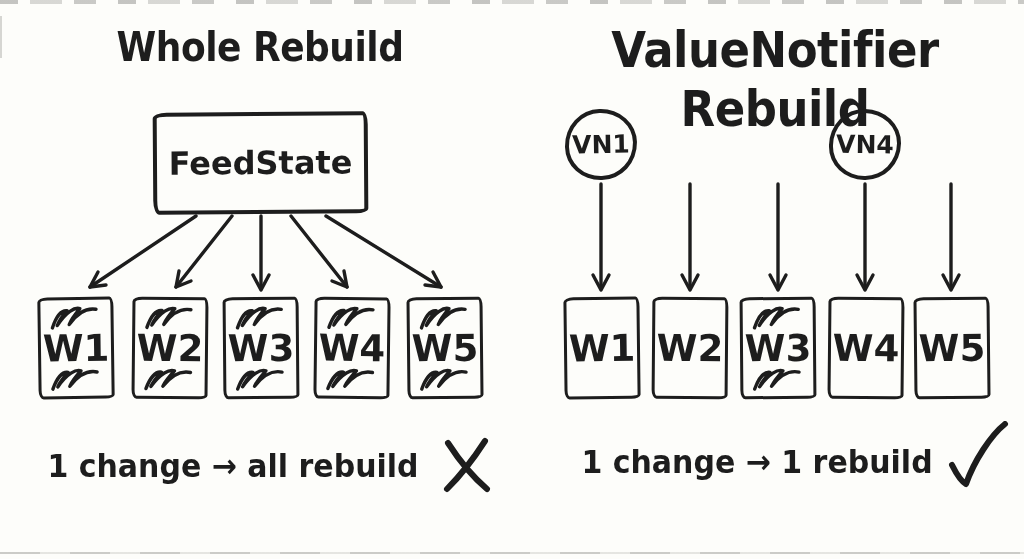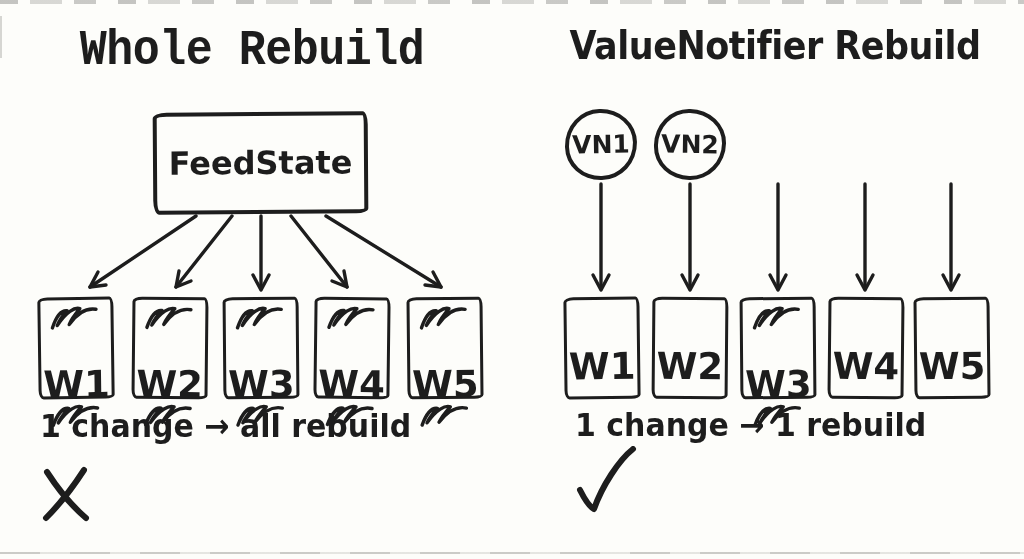--- a/index.html
+++ b/index.html
@@ -26,57 +26,56 @@
   .bottom-edge{
     position:absolute;left:0;top:552px;width:1024px;height:2px;
     background:repeating-linear-gradient(90deg,
       rgba(170,170,165,.6) 0 40px, rgba(200,200,195,.45) 40px 70px);
   }
   .title{
     position:absolute;text-align:center;font-weight:bold;
     letter-spacing:-.5px;
   }
   .title span{display:inline-block;transform:scaleY(1.12);}
-  .title-left{left:22px;top:26px;width:460px;font-size:45px;font-family:Liberation Mono, monospace;}
-  .title-right{left:555px;top:26px;width:440px;font-size:35px;}
+  .title-left{left:30px;top:26px;width:460px;font-size:36px;}
+  .title-right{left:555px;top:26px;width:440px;font-size:45px;}
 
   .sketch-box{
     position:absolute;box-sizing:border-box;
     border:4px solid #1d1d1d;background:transparent;
     border-radius:14px 5px 12px 6px / 6px 13px 5px 14px;
   }
   .feedstate{
     left:153px;top:112px;width:215px;height:102px;
     display:flex;align-items:center;justify-content:center;
     font-size:32px;font-weight:bold;transform:rotate(-.4deg);
   }
   .wbox{
     position:absolute;box-sizing:border-box;top:297px;width:76px;height:102px;
     border:3.5px solid #1d1d1d;
     border-radius:10px 4px 9px 5px / 5px 10px 4px 9px;
     display:flex;flex-direction:column;align-items:center;
     justify-content:space-between;padding:5px 2px;
   }
   .wbox.plain{justify-content:center;}
-  .wlabel{font-size:37px;font-weight:bold;line-height:1;margin-top:37px;}
+  .wlabel{font-size:37px;font-weight:bold;line-height:1;}
   .scribble{flex:0 0 auto;}
   .sc-top{transform:rotate(-4deg);}
   .sc-bot{transform:rotate(-2deg);}
 
   .vn-circle{
     position:absolute;box-sizing:border-box;top:109px;width:72px;height:71px;
     border:4px solid #1d1d1d;
     border-radius:49% 51% 50% 50% / 52% 48% 53% 47%;
     display:flex;align-items:center;justify-content:center;
     font-size:25px;font-weight:bold;
   }
   .caption{
-    position:absolute;display:flex;align-items:flex-start;justify-content:center;
+    position:absolute;display:flex;align-items:center;justify-content:center;
     font-weight:bold;
-    flex-direction:column;
   }
   .caption .ctext{font-size:30px;transform:scaleY(1.08);white-space:nowrap;}
   .caption-left{left:40px;top:430px;width:460px;height:70px;gap:22px;}
   .caption-right{left:575px;top:424px;width:440px;height:74px;gap:14px;}
   .result-icon{flex:0 0 auto;}
   .check-svg{margin-top:-10px;}
   svg .ink{stroke:#1d1d1d;fill:none;stroke-linecap:round;stroke-linejoin:round;}
   .arrows{position:absolute;left:0;top:0;pointer-events:none;}
 </style>
 </head>
@@ -150,22 +149,22 @@
     </svg>
   </div>
 
   <div class="title title-right">
     <span>ValueNotifier Rebuild</span>
   </div>
 
   <div class="vn-circle" style="left:565px;transform:rotate(-1deg)">
     <span>VN1</span>
   </div>
-  <div class="vn-circle" style="left:654px;transform:rotate(.8deg)">
-    <span>VN2</span>
+  <div class="vn-circle" style="left:829px;transform:rotate(.7deg)">
+    <span>VN4</span>
   </div>
 
   <div class="wbox plain" style="left:564px;transform:rotate(-.7deg)">
     <span class="wlabel">W1</span>
   </div>
   <div class="wbox plain" style="left:652px;transform:rotate(.5deg)">
     <span class="wlabel">W2</span>
   </div>
   <div class="wbox" style="left:740px;transform:rotate(-.5deg)">
     <svg class="scribble sc-top" width="54" height="24" viewBox="0 0 54 24">

